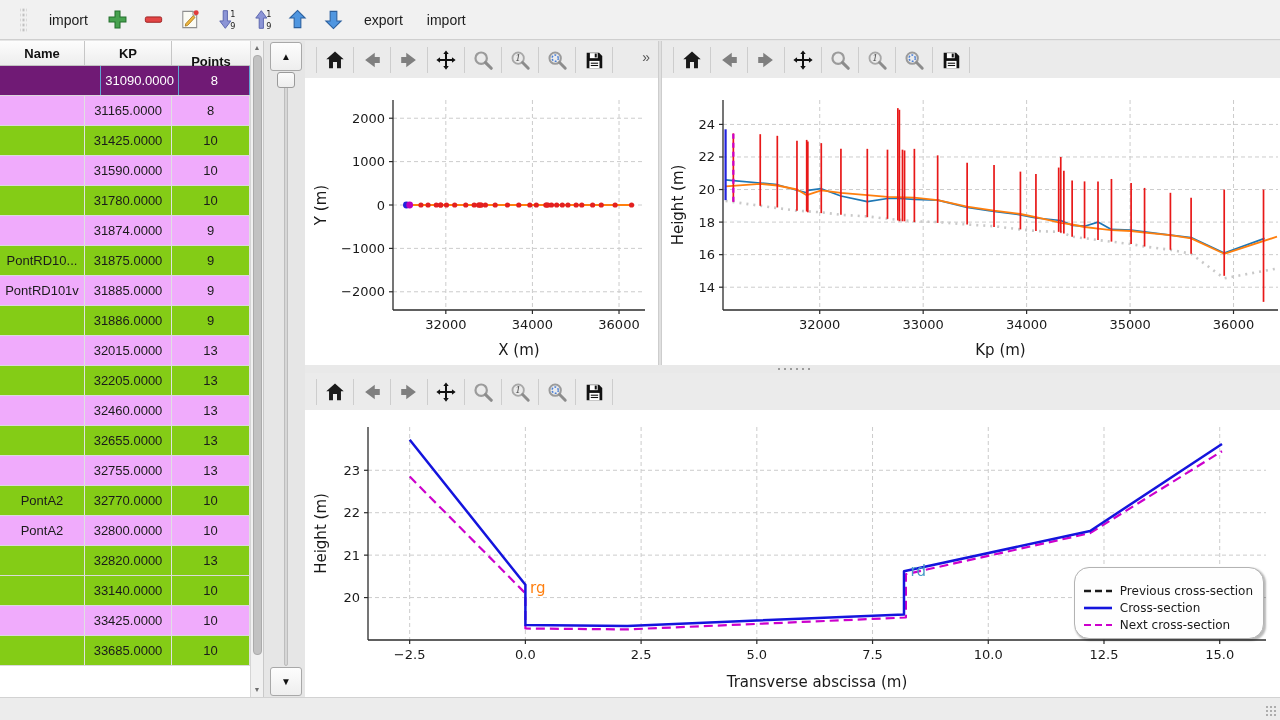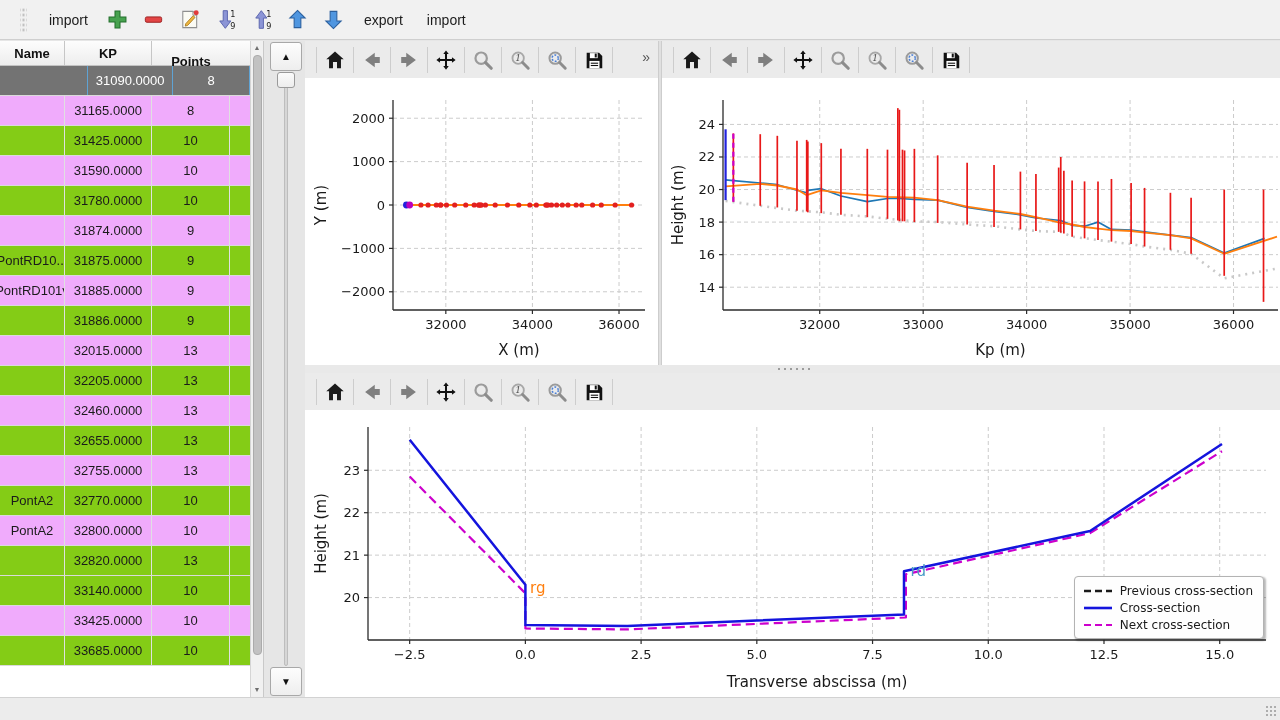--- a/index.html
+++ b/index.html
@@ -19,25 +19,25 @@
   .tb-icon{width:30px;height:30px;margin:0 3px;display:flex;align-items:center;justify-content:center;border-radius:3px;}
   
   #table-wrap{left:0;top:41px;width:263px;height:656px;background:#fff;border-right:1px solid #c9c9c9;}
   #table-header{position:absolute;left:0;top:0;width:250px;height:24px;display:flex;
     background:linear-gradient(#fdfdfd,#ededed);border-bottom:1px solid #c2c2c2;}
   .th{font-weight:bold;font-size:13px;color:#111;display:flex;align-items:center;justify-content:center;
     border-right:1px solid #c6c6c6;box-sizing:border-box;}
   #table-body{position:absolute;left:0;top:25px;width:250px;height:631px;overflow:hidden;}
   .trow{display:flex;height:29px;border-bottom:1px solid #dadada;background:#84cc16;}
   .trow.alt{background:#f0abfc;}
-  .trow.sel{background:#737373;padding-left:24px;}
+  .trow.sel{background:#701a75;padding-left:24px;}
   .trow.sel .td{color:#fff;border-right-color:#5fa3d4;}
   .td{font-size:13px;color:#1b1b1b;display:flex;align-items:center;justify-content:center;
     border-right:1px solid #e0e0e0;box-sizing:border-box;overflow:hidden;white-space:nowrap;}
-  .c-name{width:65px;}.c-kp{width:87px;}.c-points{width:78px;}
+  .c-name{width:85px;}.c-kp{width:87px;}.c-points{width:78px;}
   
   #table-scrollbar{position:absolute;left:250px;top:0;width:13px;height:656px;background:#f1f1f1;border-left:1px solid #d5d5d5;box-sizing:border-box;}
   .sb-btn{position:absolute;left:0;width:12px;height:13px;display:flex;align-items:center;justify-content:center;
     font-size:7px;color:#6e6e6e;background:#f1f1f1;}
   .sb-thumb{position:absolute;left:1.5px;width:9px;border-radius:4px;background:#c2c2c2;border:1px solid #ababab;box-sizing:border-box;}
   
   .slider-btn{position:absolute;left:270px;width:32px;height:29px;background:linear-gradient(#fdfdfd,#eee);
     border:1px solid #a8a8a8;border-radius:3px;display:flex;align-items:center;justify-content:center;
     font-size:10px;color:#111;box-sizing:border-box;}
   #slider-track{position:absolute;left:284px;top:78px;width:4px;height:588px;background:#d6d6d6;
@@ -47,22 +47,22 @@
   
   .nav-toolbar{position:absolute;height:37px;background:#ebebeb;display:flex;align-items:center;padding-left:8px;box-sizing:border-box;}
   .nav-btn{width:30px;height:30px;display:flex;align-items:center;justify-content:center;border-radius:3px;}
   .nav-sep{width:1px;height:26px;background:#cdcdcd;margin:0 3px;}
   .nav-ext{position:absolute;right:8px;top:8px;font-size:14px;color:#555;}
   .chart{position:absolute;background:#fff;}
   #v-divider{left:658px;top:41px;width:4px;height:324px;background:#e0e0e0;border-left:1px solid #cdcdcd;border-right:1px solid #cdcdcd;box-sizing:border-box;}
   #h-splitter{left:305px;top:365px;width:975px;height:8px;background:#e9e9e9;display:flex;align-items:center;justify-content:center;}
   .splitter-dots{width:34px;height:4px;background-image:radial-gradient(circle,#9c9c9c 1px,transparent 1.2px);background-size:6px 4px;}
   
-  .legend{position:absolute;right:16px;bottom:58px;background:#fefefe;border:1px solid #b3b3b3;border-radius:4px;
-    padding:5px 10px 5px 8px;box-shadow:1.5px 1.5px 2px rgba(0,0,0,0.28);}
+  .legend{position:absolute;right:16px;bottom:58px;background:#fefefe;border:1px solid #b3b3b3;border-radius:15px;
+    padding:14px 10px 5px 8px;box-shadow:1.5px 1.5px 2px rgba(0,0,0,0.28);}
   .legend-row{display:flex;align-items:center;height:17px;}
   .legend-label{font-size:12px;color:#1a1a1a;font-family:"DejaVu Sans",sans-serif;margin-left:7px;white-space:nowrap;}
   
   #status-bar{left:0;top:697px;width:1280px;height:23px;background:#ececec;border-top:1px solid #d2d2d2;box-sizing:border-box;}
   #status-text{position:absolute;right:26px;top:0;line-height:22px;font-size:13px;color:#2b2b2b;}
   #status-value{font-weight:bold;}
   #resize-grip{position:absolute;right:3px;bottom:3px;width:12px;height:12px;
     background-image:radial-gradient(circle,#adadad 1px,transparent 1.2px);background-size:4px 4px;}
 </style>
 </head>

